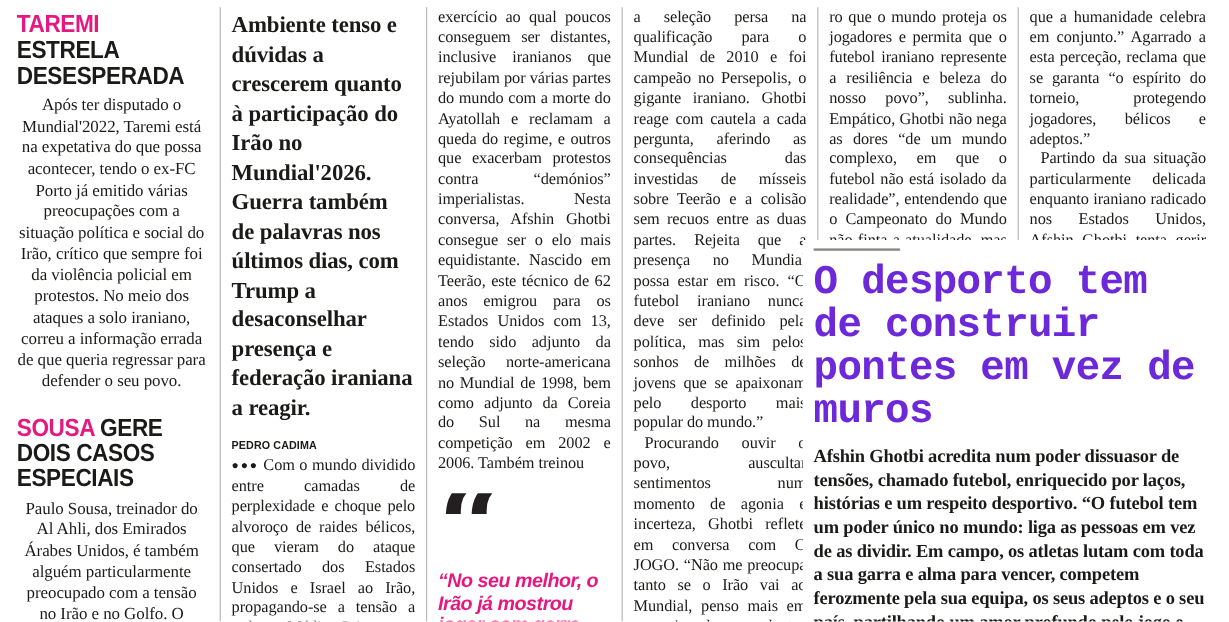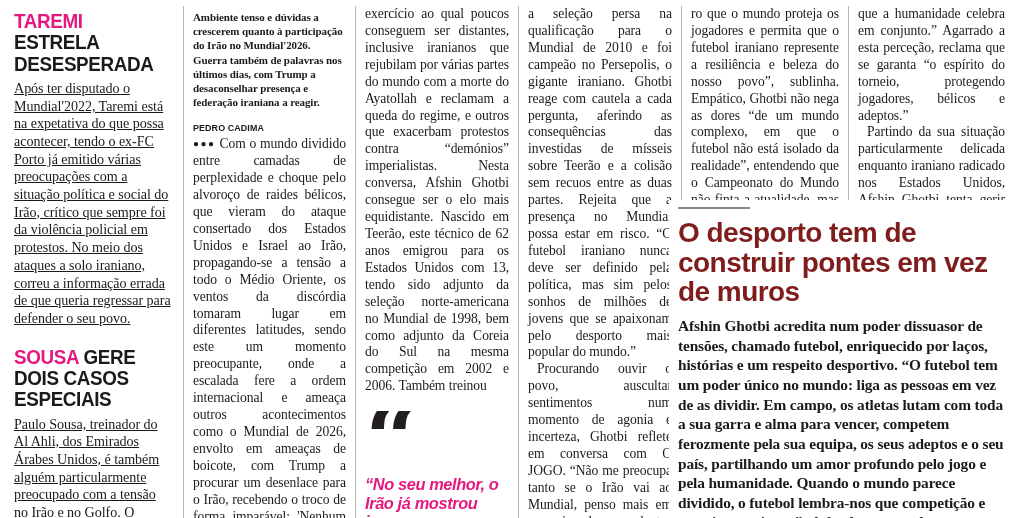--- a/index.html
+++ b/index.html
@@ -61,32 +61,31 @@
     font-stretch: condensed;
     transform: scaleX(0.92);
     transform-origin: left top;
   }
   .side-head .hl {
     color: #e6187f;
   }
   .side-body {
     font-size: 14.1px;
     line-height: 1.255;
-    text-align: left;
+    text-align: center;
     margin: 0;
     letter-spacing: -0.05px;
-    text-decoration: underline;
   }
   .side-block + .side-block { margin-top: 18px; }
 
   
   .standfirst {
     font-family: "Liberation Serif", "DejaVu Serif", serif;
     font-weight: 700;
-    font-size: 11px;
+    font-size: 19px;
     line-height: 1.29;
     margin: 4px 0 0 0;
     letter-spacing: -0.1px;
   }
   .byline {
     font-family: "Liberation Sans", "DejaVu Sans", sans-serif;
     font-weight: 700;
     font-size: 9.6px;
     letter-spacing: 0.1px;
     text-transform: uppercase;
@@ -144,27 +143,27 @@
     top: 207px;
     width: 336px;
   }
   .span-rule {
     width: 72px;
     height: 2px;
     background: #8a8a85;
     margin: 0 0 9px 0;
   }
   .sub-head {
-    font-family: Liberation Sans, sans-serif;
-    font-weight: 700;
-    font-size: 28px;
+    font-family: Liberation Mono, monospace;
+    font-weight: 700;
+    font-size: 34px;
     line-height: 1.06;
     letter-spacing: -0.55px;
     margin: 0 0 9px 0;
-    color: #7f1d1d;
+    color: #6d28d9;
   }
   .sub-body {
     font-family: "Liberation Serif", "DejaVu Serif", serif;
     font-weight: 700;
     font-size: 15.4px;
     line-height: 1.275;
     letter-spacing: -0.15px;
     margin: 0;
     text-align: left;
   }

